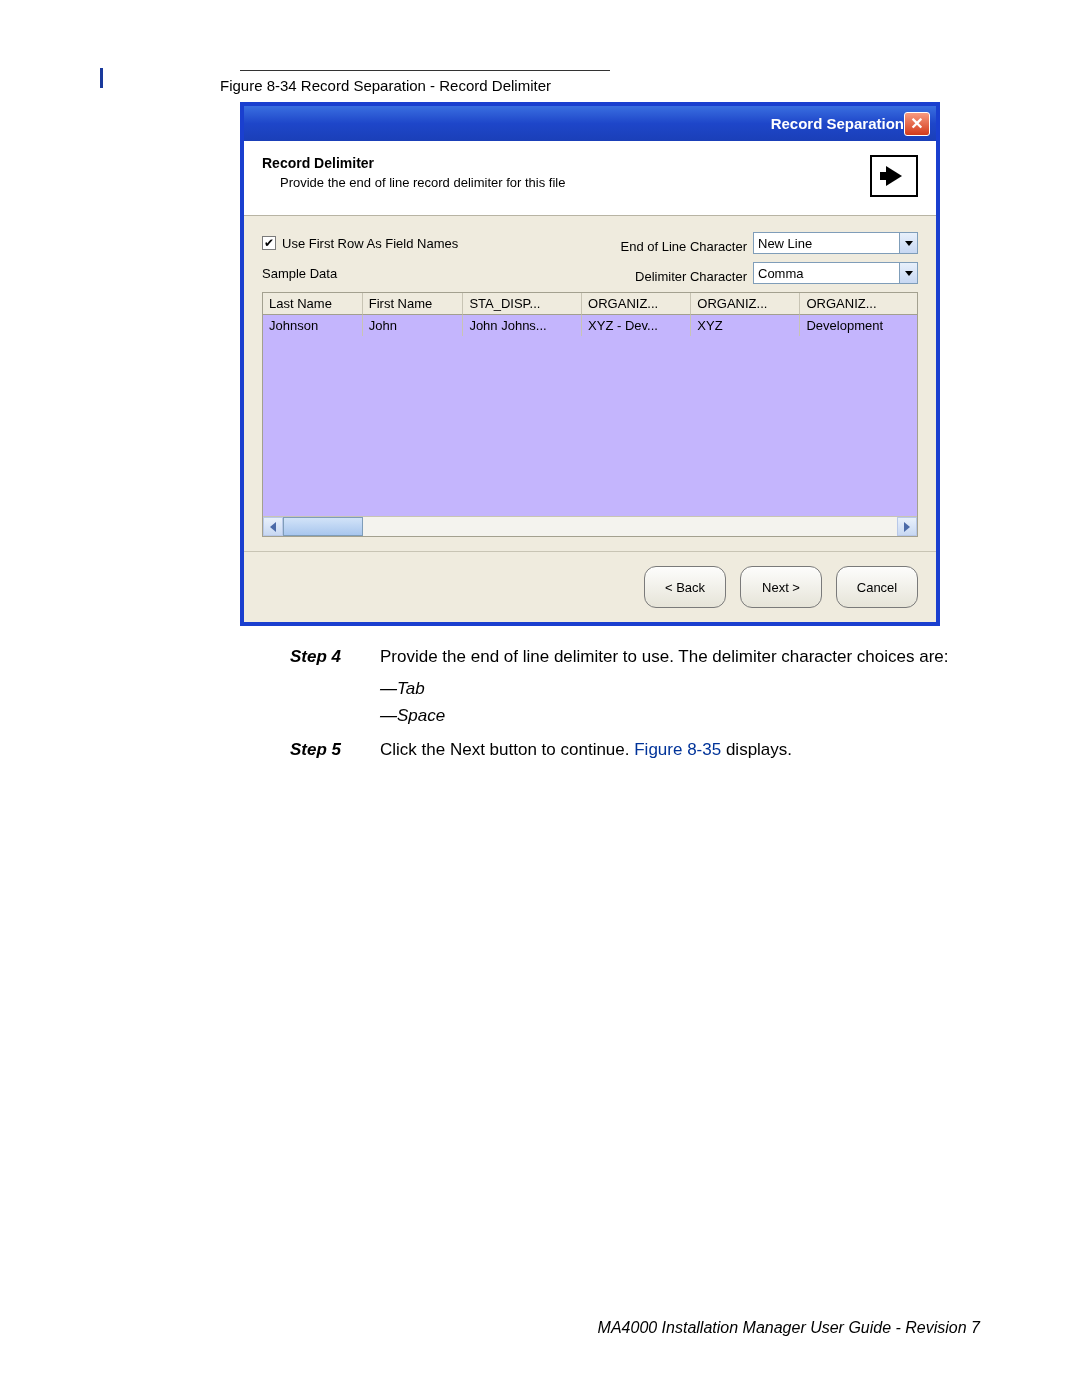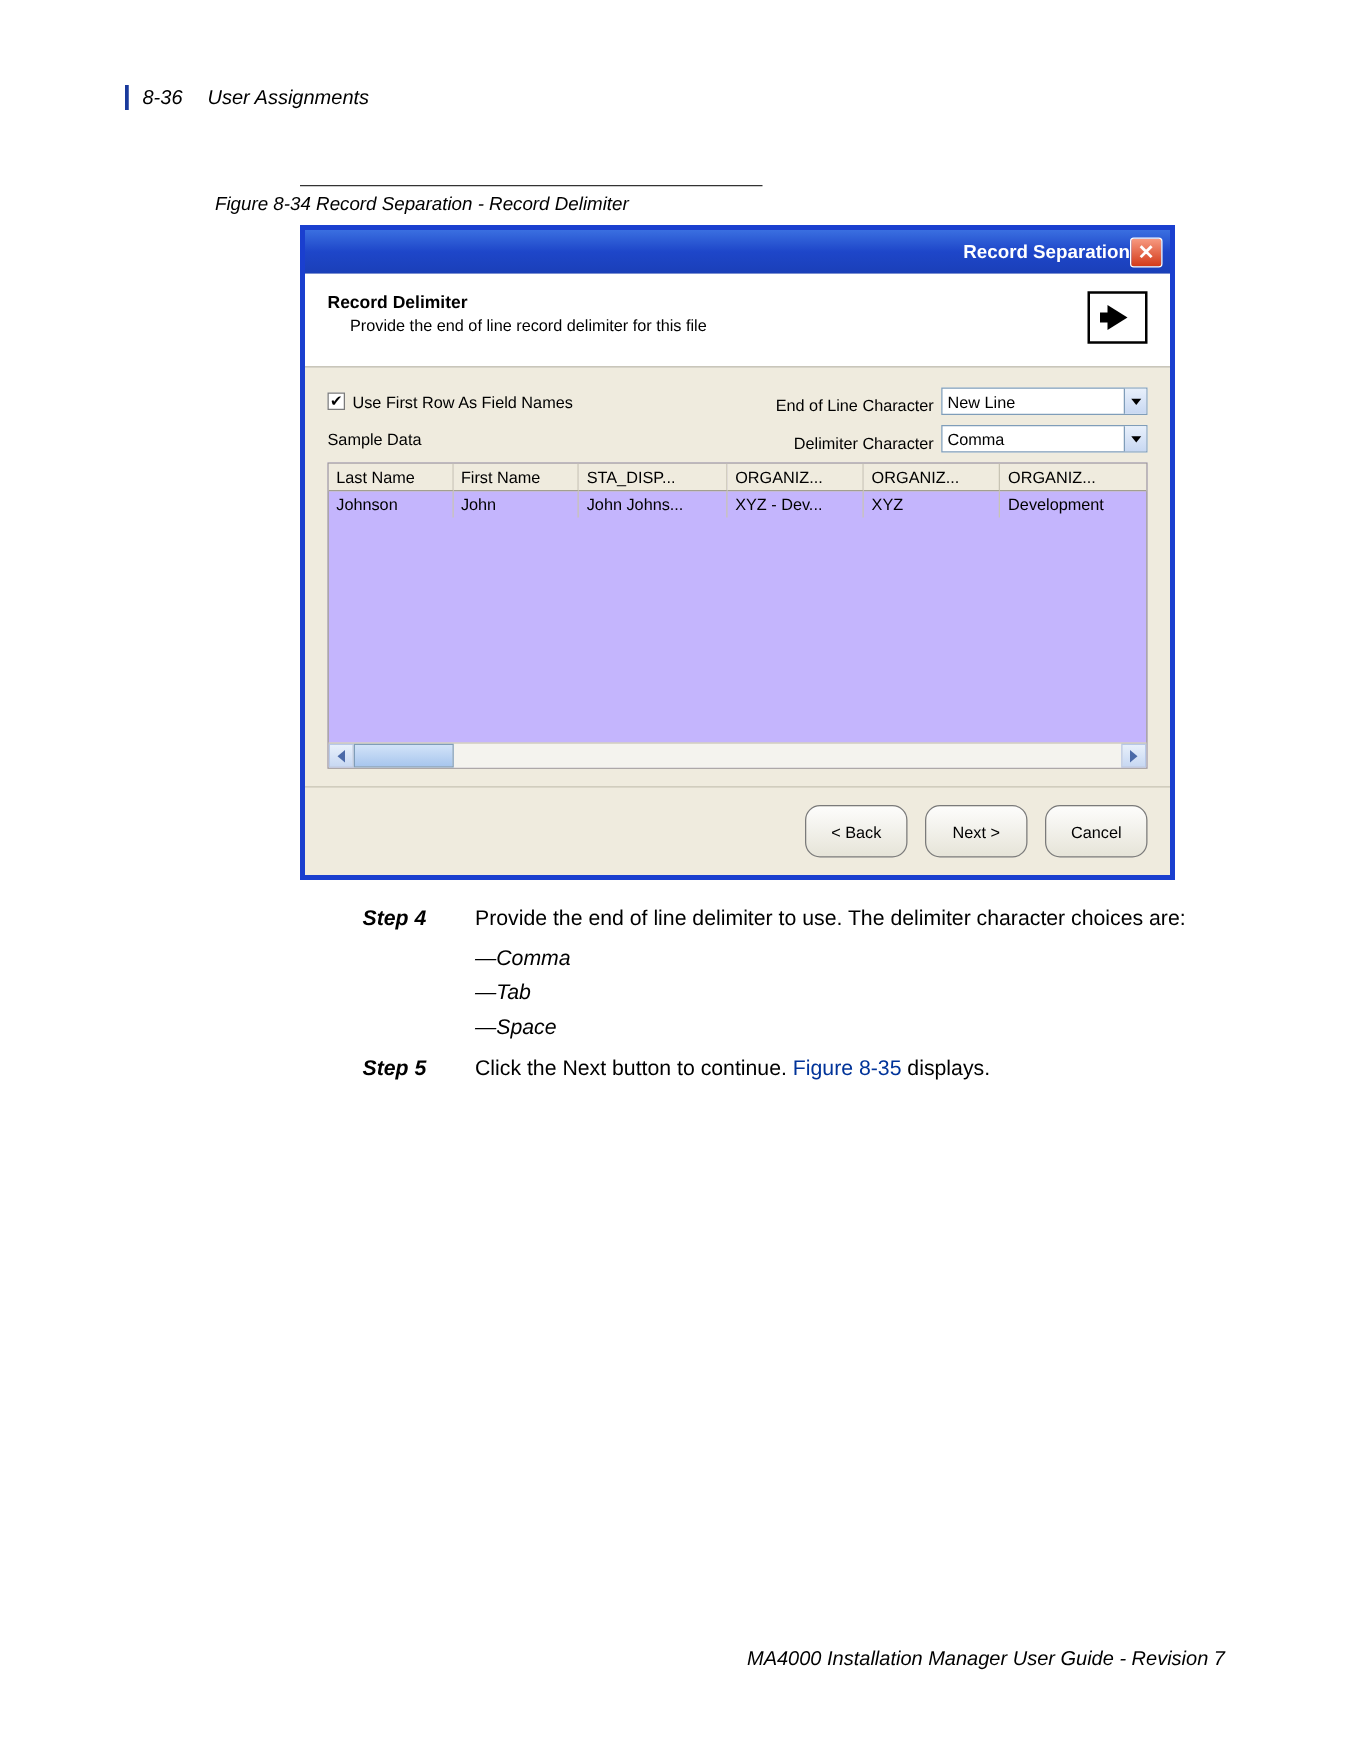--- a/index.html
+++ b/index.html
@@ -36,23 +36,22 @@
     padding-left: 14px;
   }
   .page-num { margin-right: 20px; }
   .caption-rule {
     width: 370px;
     border-bottom: 1px solid #333;
     margin-left: 140px;
     margin-bottom: 6px;
   }
   .caption {
-    font-style: italic;
     font-size: 15px;
-    margin-left: 72px;
+    margin-left: 120px;
     margin-bottom: 8px;
   }
   .dialog {
     margin-left: 140px;
     width: 700px;
     border: 4px solid #1a3fcf;
     background: #efebde;
     font-family: Tahoma, Arial, sans-serif;
     font-size: 13px;
   }
@@ -260,24 +259,20 @@
     font-style: italic;
     font-size: 16px;
   }
   .bold { font-weight: normal; }
 </style>
 </head>
 <body>
 
 <div class="page">
   <div class="side-rule"></div>
-  <div class="header-row">
-    <span class="page-num">8-36</span>
-    <span>User Assignments</span>
-  </div>
 
   <div class="caption-rule"></div>
   <div class="caption">Figure 8-34  Record Separation - Record Delimiter</div>
 
   <div class="dialog">
     <div class="titlebar">
       <span>Record Separation</span>
       <div class="close-btn">
         <span>✕</span>
       </div>
@@ -368,21 +363,20 @@
         </div>
     </div>
   </div>
 
   <div class="body-text">
     <div class="step-row">
       <div class="step-lbl">Step 4</div>
       <div class="step-txt">Provide the end of line delimiter to use. The delimiter character choices are:</div>
     </div>
     <div class="choices">
-      <div>—Comma</div>
       <div>—Tab</div>
       <div>—Space</div>
     </div>
     <div class="step-row" style="margin-top:8px;">
       <div class="step-lbl">Step 5</div>
       <div class="step-txt">
         <span>Click the </span><span class="bold">Next</span><span> button to continue. </span><span class="link">Figure 8-35</span><span> displays.</span>
       </div>
     </div>
   </div>

